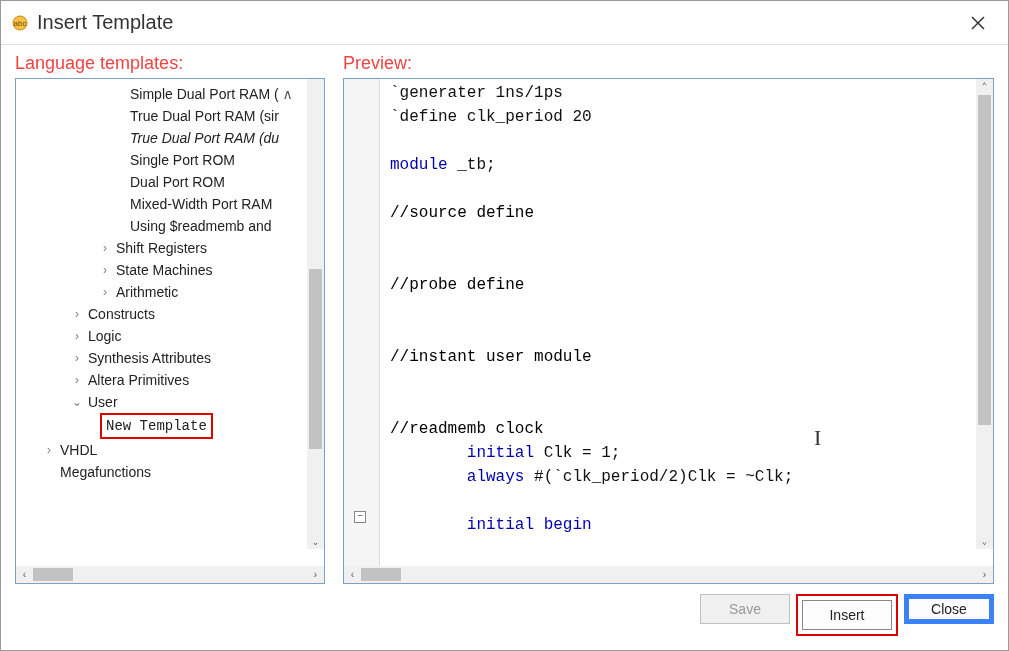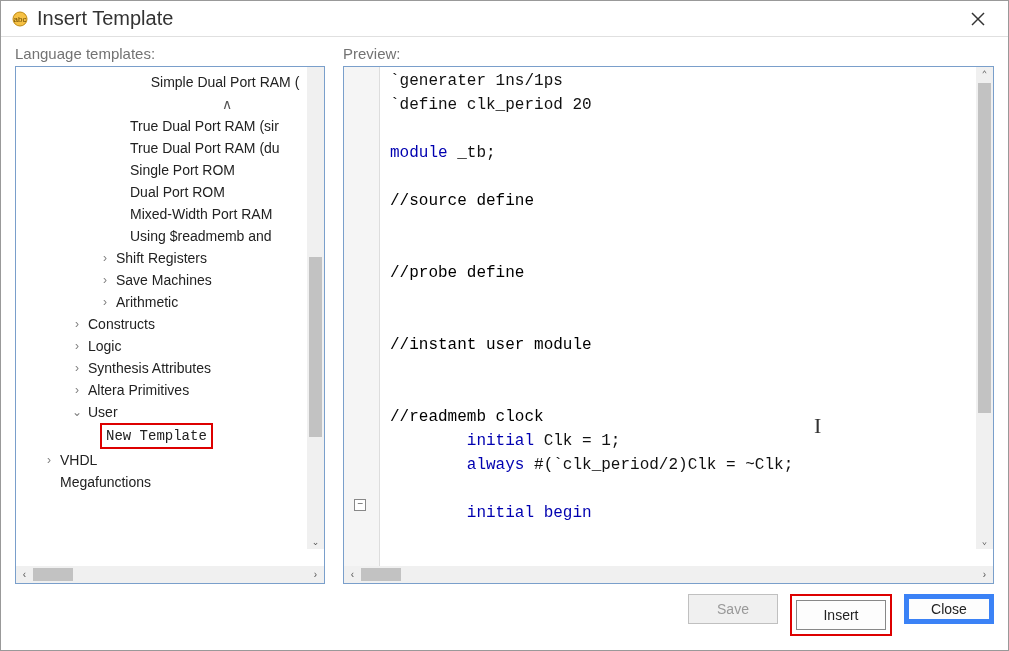--- a/index.html
+++ b/index.html
@@ -15,21 +15,21 @@
     height: 651px;
     border: 1px solid #999;
     background: #fff;
     position: relative;
     display: flex;
     flex-direction: column;
   }
   .titlebar {
     display: flex;
     align-items: center;
-    height: 36px;
+    height: 44px;
     padding: 0 10px;
     border-bottom: 1px solid #e0e0e0;
   }
   .titlebar .title-icon {
     width: 18px; height: 18px;
     margin-right: 8px;
     display: flex; align-items: center; justify-content: center;
   }
   .titlebar .title-text {
     flex: 1;
@@ -50,22 +50,22 @@
     min-height: 0;
   }
   .left-pane, .right-pane {
     display: flex;
     flex-direction: column;
     min-height: 0;
   }
   .left-pane { width: 310px; }
   .right-pane { flex: 1; }
   .pane-label {
-    font-size: 15px;
-    color: #737373;
+    font-size: 18px;
+    color: #ef4444;
     margin-bottom: 4px;
   }
   .tree-box {
     flex: 1;
     border: 1px solid #7a9fcb;
     background: #fff;
     position: relative;
     overflow: hidden;
     display: flex;
     flex-direction: column;
@@ -184,21 +184,21 @@
     background: #f0f0f0;
   }
   .vscroll-prev .thumb {
     position: absolute;
     left: 2px; right: 2px;
     background: #c2c2c2;
   }
   .button-row {
     display: flex;
     justify-content: flex-end;
-    gap: 12px;
+    gap: 6px;
     padding: 10px 14px 14px 14px;
   }
   .btn {
     min-width: 90px;
     height: 30px;
     border: 1px solid #888;
     background: #fdfdfd;
     display: flex; align-items: center; justify-content: center;
     font-size: 14px;
     color: #222;
@@ -246,28 +246,28 @@
   </div>
 
   <div class="content">
 
     <div class="left-pane">
       <div class="pane-label">Language templates:</div>
       <div class="tree-box">
         <div class="tree-scroll">
           <div class="tree">
 
-            <div class="tree-item" style="padding-left:110px;flex-direction:column;">
+            <div class="tree-item" style="padding-left:110px;">
                 <span>Simple Dual Port RAM (</span>
                 <span style="margin-left:4px;color:#555;">∧</span>
               </div>
             <div class="tree-item" style="padding-left:110px;">
                 <span>True Dual Port RAM (sir</span>
               </div>
-            <div class="tree-item" style="padding-left:110px;">
+            <div class="tree-item" style="padding-left:110px;font-style:italic;">
                 <span>True Dual Port RAM (du</span>
               </div>
             <div class="tree-item" style="padding-left:110px;">
                 <span>Single Port ROM</span>
               </div>
             <div class="tree-item" style="padding-left:110px;">
                 <span>Dual Port ROM</span>
               </div>
             <div class="tree-item" style="padding-left:110px;">
                 <span>Mixed-Width Port RAM</span>
@@ -275,21 +275,21 @@
             <div class="tree-item" style="padding-left:110px;">
                 <span>Using $readmemb and </span>
               </div>
 
             <div class="tree-item" style="padding-left:78px;">
                 <span class="expander">›</span>
                 <span>Shift Registers</span>
               </div>
             <div class="tree-item" style="padding-left:78px;">
                 <span class="expander">›</span>
-                <span>Save Machines</span>
+                <span>State Machines</span>
               </div>
             <div class="tree-item" style="padding-left:78px;">
                 <span class="expander">›</span>
                 <span>Arithmetic</span>
               </div>
 
             <div class="tree-item" style="padding-left:50px;">
                 <span class="expander">›</span>
                 <span>Constructs</span>
               </div>

